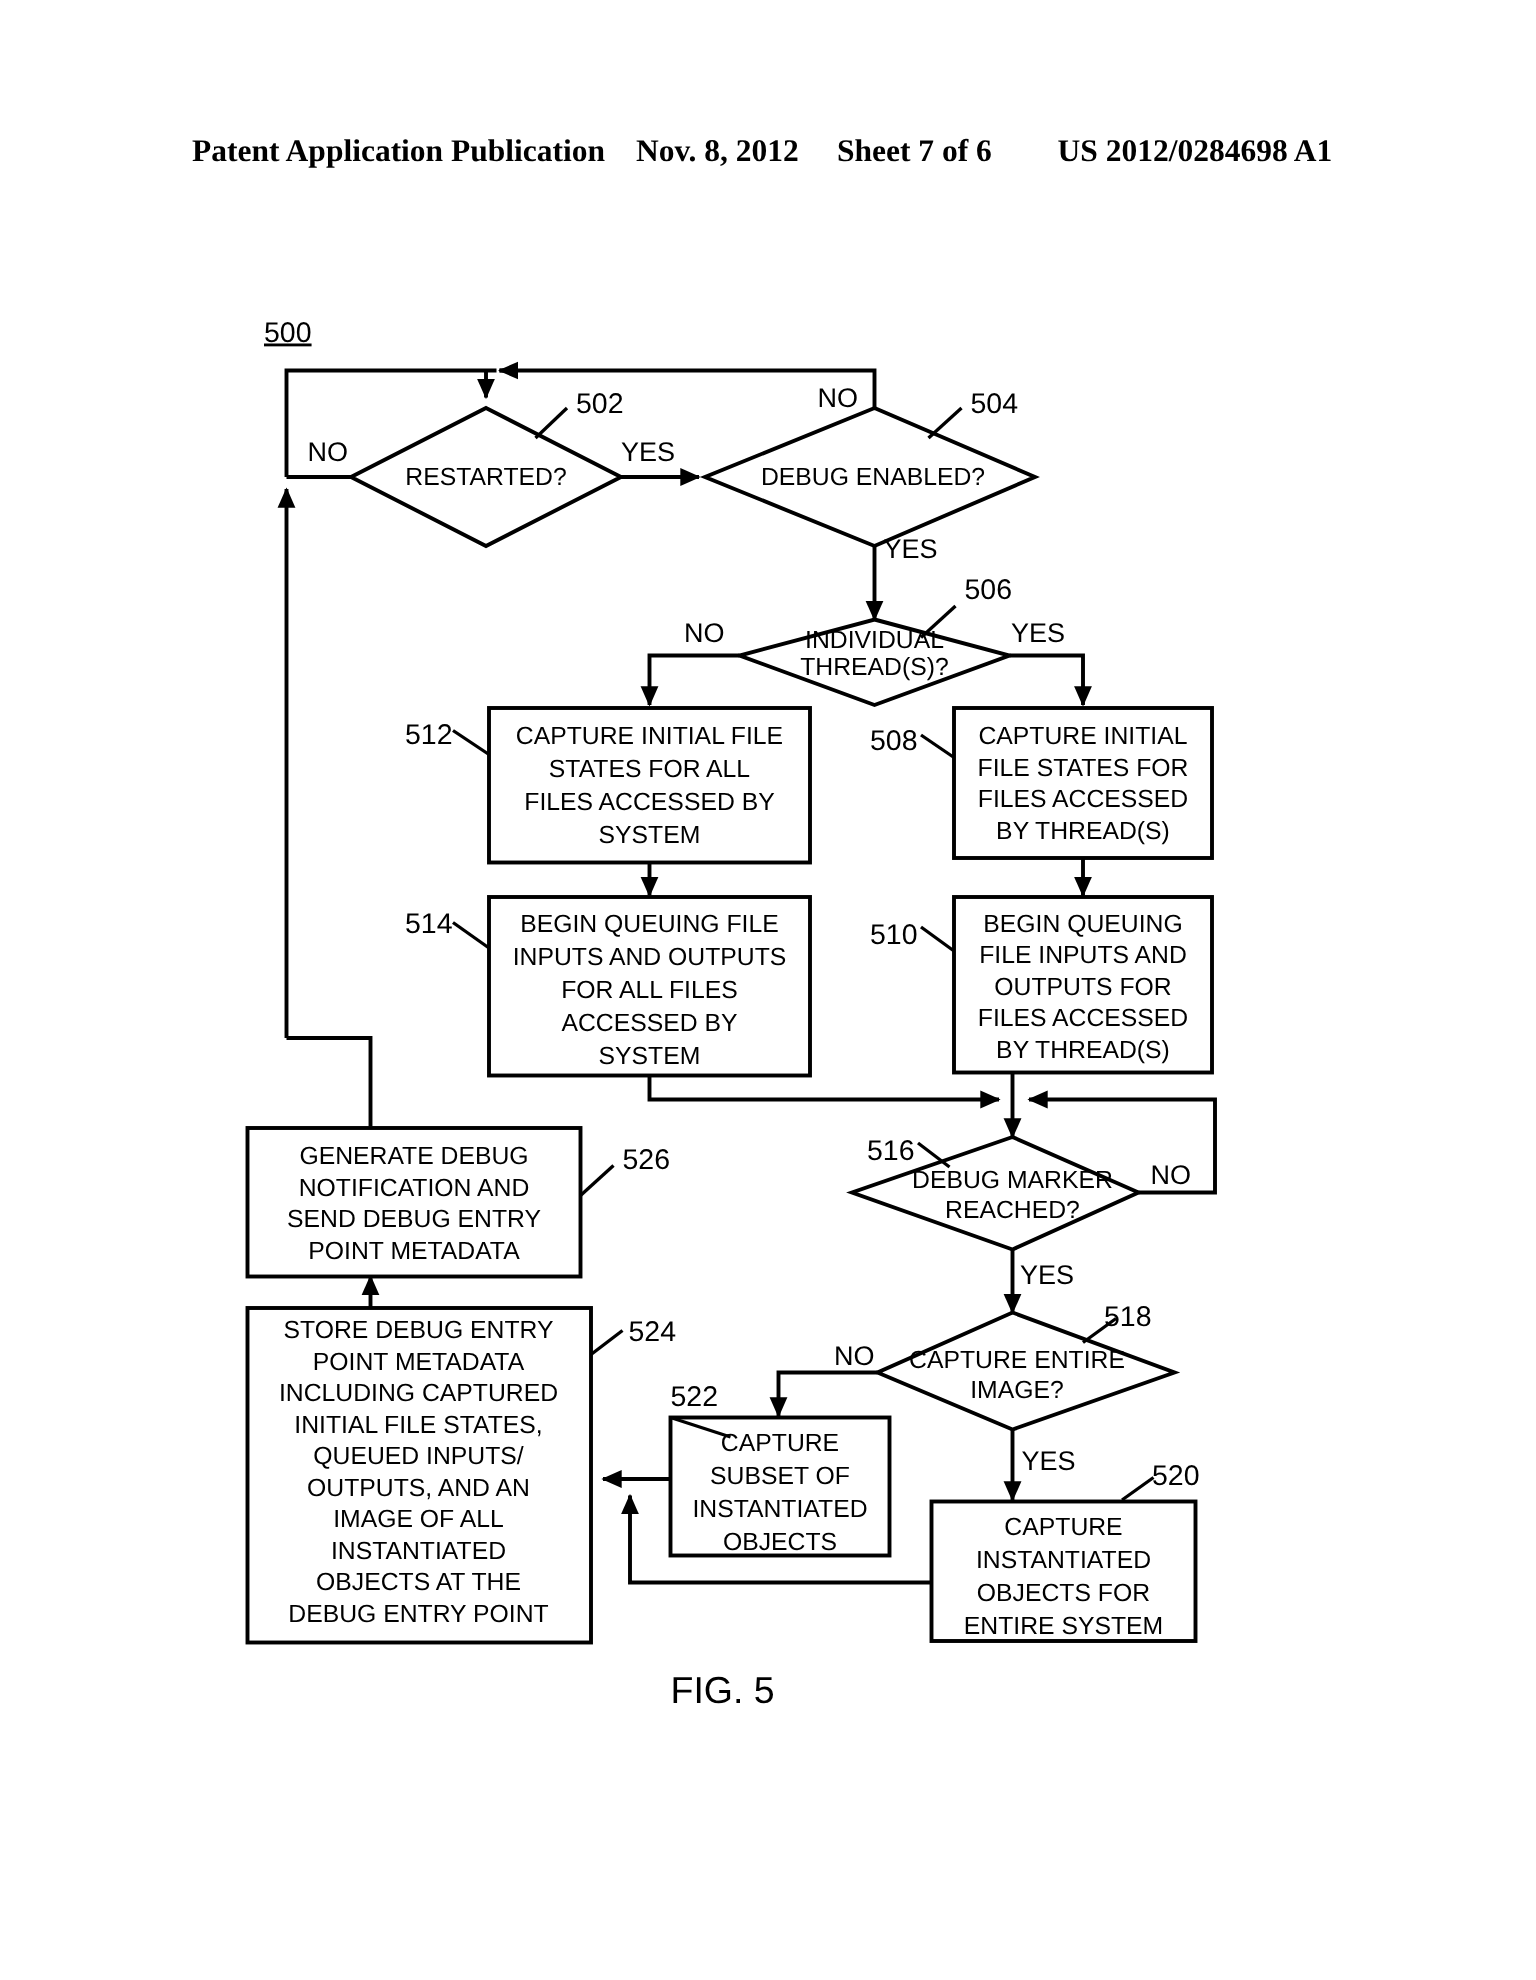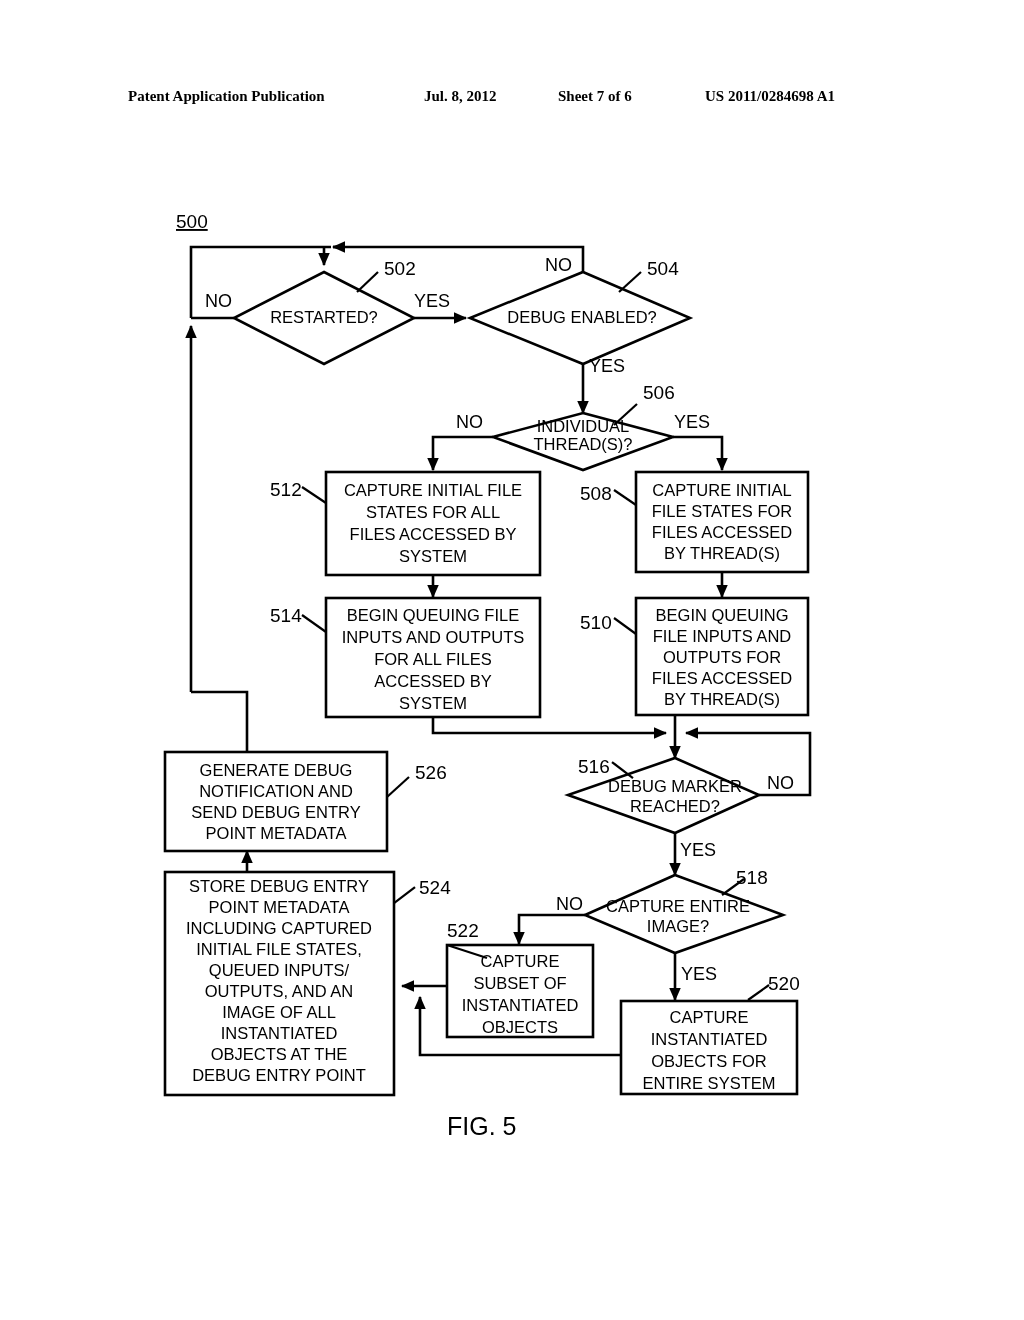--- a/index.html
+++ b/index.html
@@ -21,21 +21,21 @@
     background: #ffffff;
   }
   .hdr {
     position: absolute;
     top: 88px;
     left: 0;
     width: 1024px;
     height: 26px;
     font-family: "Liberation Serif", serif;
     font-weight: bold;
-    font-size: 15px;
+    font-size: 21px;
     color: #000;
     white-space: nowrap;
   }
   .hdr span { position: absolute; top: 0; }
   .hdr .h1 { left: 128px; }
   .hdr .h2 { left: 424px; }
   .hdr .h3 { left: 558px; }
   .hdr .h4 { left: 705px; }
 
   svg.flow {
@@ -69,23 +69,23 @@
     fill: none;
   }
 </style>
 </head>
 <body>
 
 <div id="page">
 
   <div class="hdr">
     <span class="h1">Patent Application Publication</span>
-    <span class="h2">Jul. 8, 2012</span>
+    <span class="h2">Nov. 8, 2012</span>
     <span class="h3">Sheet 7 of 6</span>
-    <span class="h4">US 2011/0284698 A1</span>
+    <span class="h4">US 2012/0284698 A1</span>
   </div>
 
   <svg class="flow" viewBox="0 0 1024 1320">
     <defs>
       <marker id="ah" viewBox="0 0 10 10" refX="9.2" refY="5" markerWidth="5.2" markerHeight="5.2" orient="auto-start-reverse">
         <path d="M 0 0.6 L 10 5 L 0 9.4 z" fill="#000"></path>
       </marker>
     </defs>
 
     <text class="titlenum" x="176" y="228">500</text>

